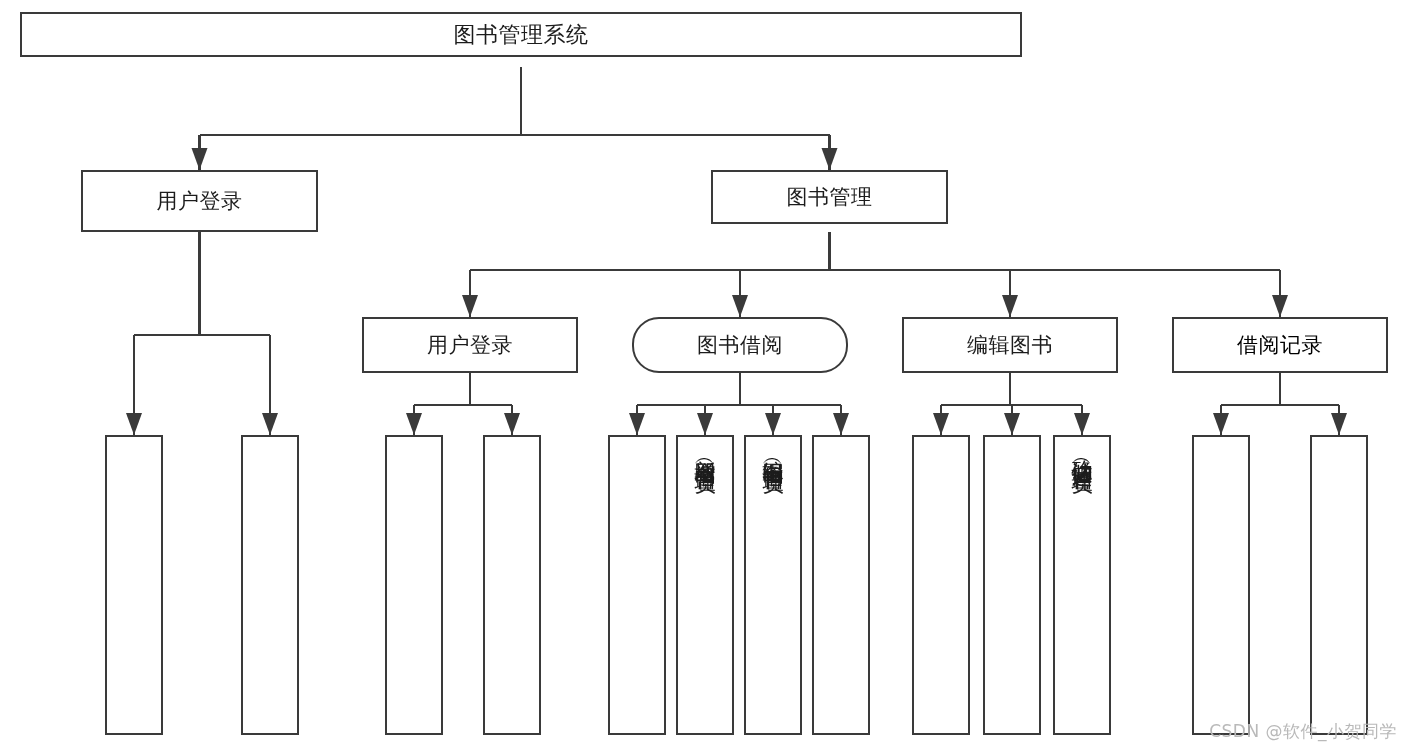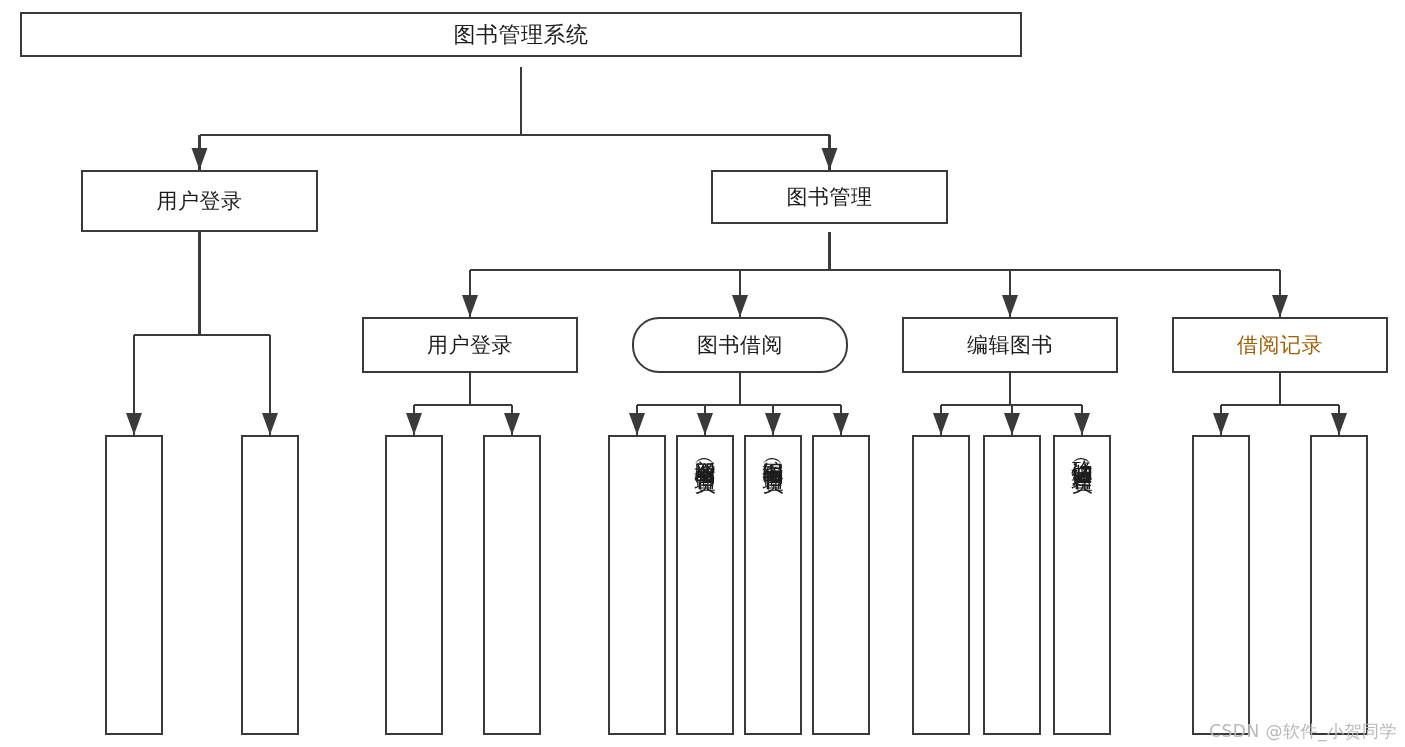--- a/index.html
+++ b/index.html
@@ -151,21 +151,21 @@
       <div class="node horiz" style="left: 362px; top: 317px; width: 216px; height: 56px; border-color: rgb(58, 58, 58); background: rgb(255, 255, 255);">
         <span class="node-label" style="color: rgb(28, 28, 28);">用户登录</span>
       </div>
       <div class="node horiz" style="left: 632px; top: 317px; width: 216px; height: 56px; border-color: rgb(58, 58, 58); background: rgb(255, 255, 255); border-radius: 27px;">
         <span class="node-label" style="color: rgb(28, 28, 28);">图书借阅</span>
       </div>
       <div class="node horiz" style="left: 902px; top: 317px; width: 216px; height: 56px; border-color: rgb(58, 58, 58); background: rgb(255, 255, 255);">
         <span class="node-label" style="color: rgb(28, 28, 28);">编辑图书</span>
       </div>
       <div class="node horiz" style="left: 1172px; top: 317px; width: 216px; height: 56px; border-color: rgb(58, 58, 58); background: rgb(255, 255, 255);">
-        <span class="node-label" style="color: #a16207;">借阅记录</span>
+        <span class="node-label" style="color: #000000;">借阅记录</span>
       </div>
       <div class="node vert" style="left: 105px; top: 435px; width: 58px; height: 300px; border-color: rgb(58, 58, 58); background: rgb(255, 255, 255);">
         <span class="node-label" style="color: rgb(28, 28, 28);">用户登录</span>
       </div>
       <div class="node vert" style="left: 241px; top: 435px; width: 58px; height: 300px; border-color: rgb(58, 58, 58); background: rgb(255, 255, 255);">
         <span class="node-label" style="color: rgb(28, 28, 28);">注销登录</span>
       </div>
       <div class="node vert" style="left: 385px; top: 435px; width: 58px; height: 300px; border-color: rgb(58, 58, 58); background: rgb(255, 255, 255);">
         <span class="node-label" style="color: rgb(28, 28, 28);">查询图书</span>
       </div>

